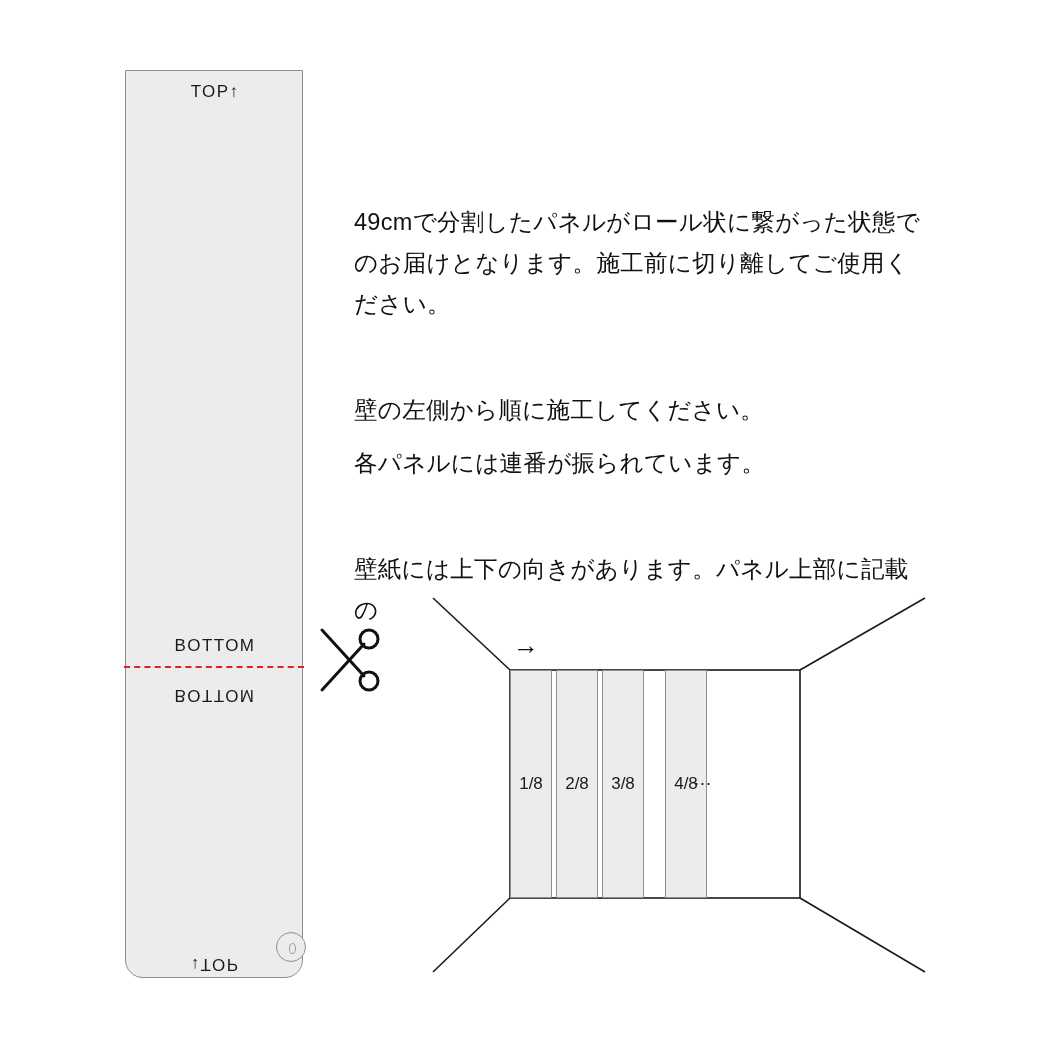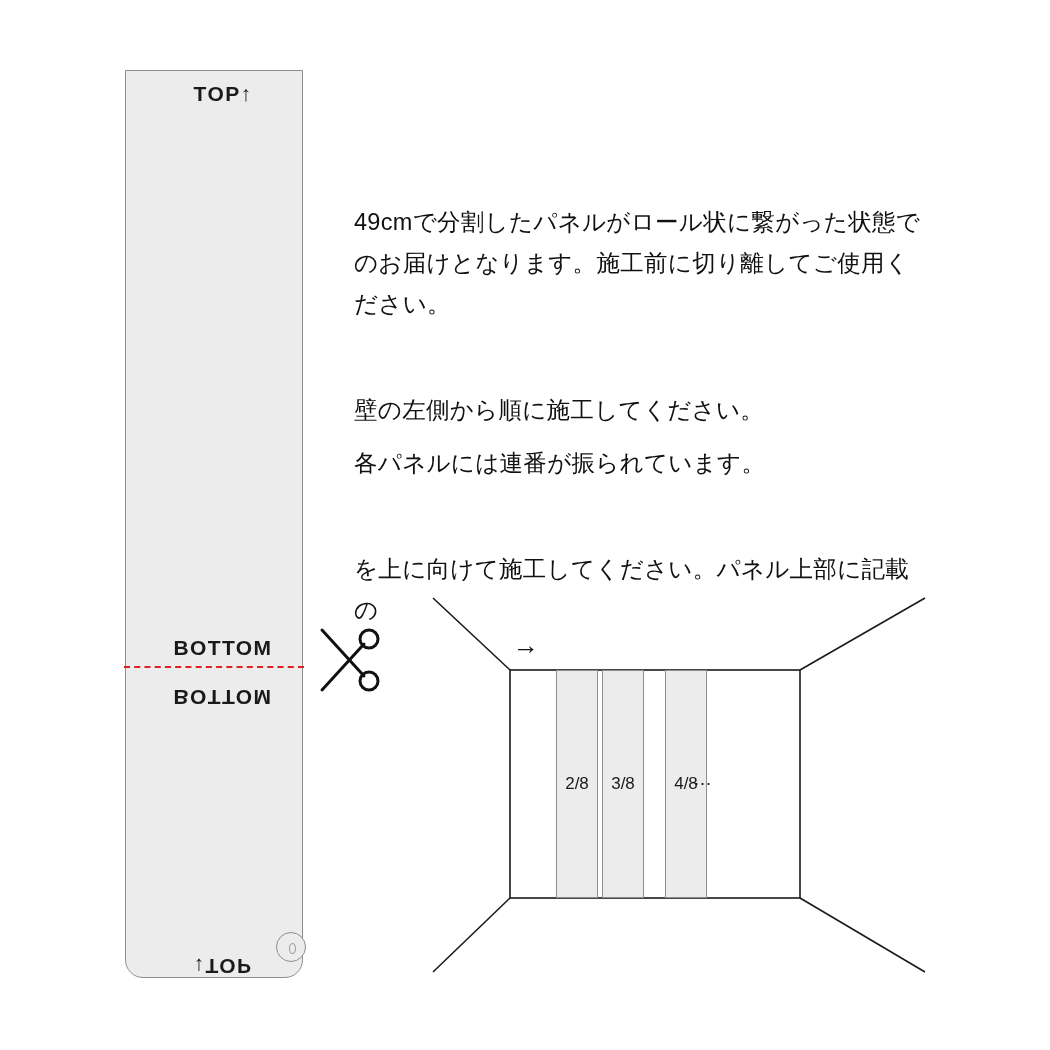--- a/index.html
+++ b/index.html
@@ -32,25 +32,24 @@
     height: 908px;
     box-sizing: border-box;
     border: 1px solid #8e8e8e;
     border-radius: 0 0 18px 18px;
     background: #ececec;
   }
   .roll-label {
     position: absolute;
     width: 100%;
     text-align: center;
-    font-size: 21px;
+    font-size: 17px;
     letter-spacing: 1.4px;
-    font-weight: bold;
-    color: #1a1a1a;
-    padding-left: 8px;
+    font-weight: normal;
+    color: #1a1a1a;
   }
   #roll-top-label { top: 12px; }
   #roll-bottom-label { top: 566px; }
   #roll-bottom-label-mirrored {
     top: 615px;
     transform: scaleY(-1);
   }
   #roll-top-label-mirrored {
     top: 884px;
     transform: scaleY(-1);
@@ -183,35 +182,36 @@
     <circle cx="53" cy="13" r="9" stroke="#111" stroke-width="3" fill="none"></circle>
   </svg>
 </div>
 
 <div id="instructions">
   <p>49cmで分割したパネルがロール状に繋がった状態でのお届けとなります。施工前に切り離してご使用ください。</p>
   <div class="para-gap"></div>
   <p>壁の左側から順に施工してください。</p>
   <p>各パネルには連番が振られています。</p>
   <div class="para-gap"></div>
-  <p>を上に向けて施工してください。パネル上部に記載の</p>
+  <p>壁紙には上下の向きがあります。パネル上部に記載の</p>
 </div>
 
 <div id="room-diagram">
 
   <svg id="room-svg" width="510" height="390" viewBox="0 0 510 390" xmlns="http://www.w3.org/2000/svg">
 
     <rect x="85" y="80" width="290" height="228" fill="none" stroke="#1a1a1a" stroke-width="1.6"></rect>
 
     <line x1="85" y1="80" x2="8" y2="8" stroke="#1a1a1a" stroke-width="1.6"></line>
     <line x1="375" y1="80" x2="500" y2="8" stroke="#1a1a1a" stroke-width="1.6"></line>
     <line x1="85" y1="308" x2="8" y2="382" stroke="#1a1a1a" stroke-width="1.6"></line>
     <line x1="375" y1="308" x2="500" y2="382" stroke="#1a1a1a" stroke-width="1.6"></line>
   </svg>
 
   <div id="direction-arrow">→</div>
 
+  <div class="panel-strip" style="left:85px;  width:42px;">1/8</div>
   <div class="panel-strip" style="left:131px; width:42px;">2/8</div>
   <div class="panel-strip" style="left:177px; width:42px;text-align:center;">3/8</div>
   <div class="panel-strip" style="left:240px; width:42px;">4/8</div>
 
   <div id="panel-ellipsis">…</div>
 </div>
 
 </body></html>

